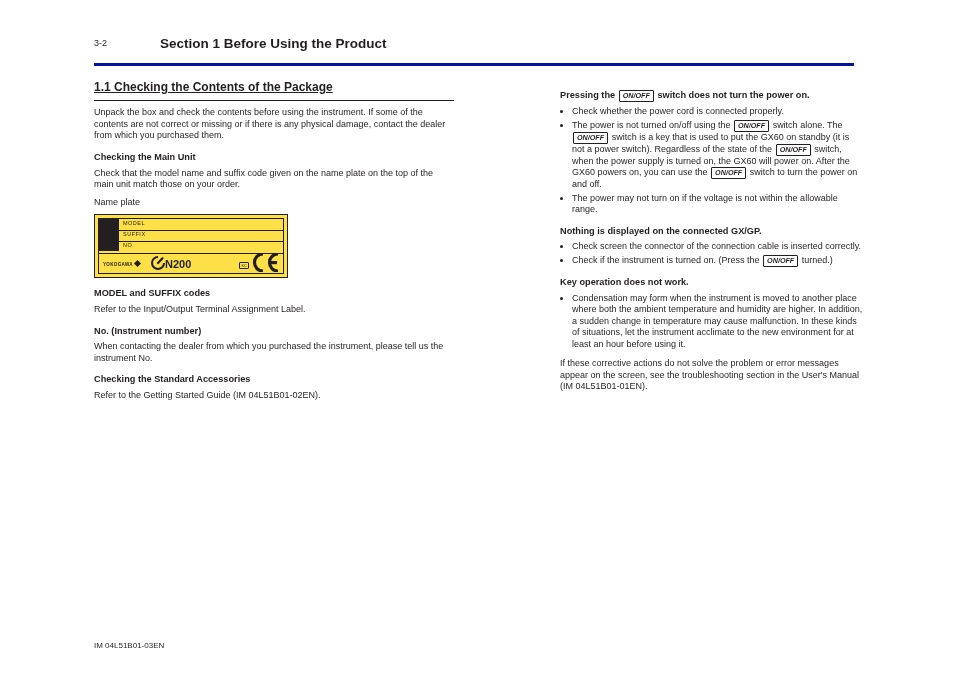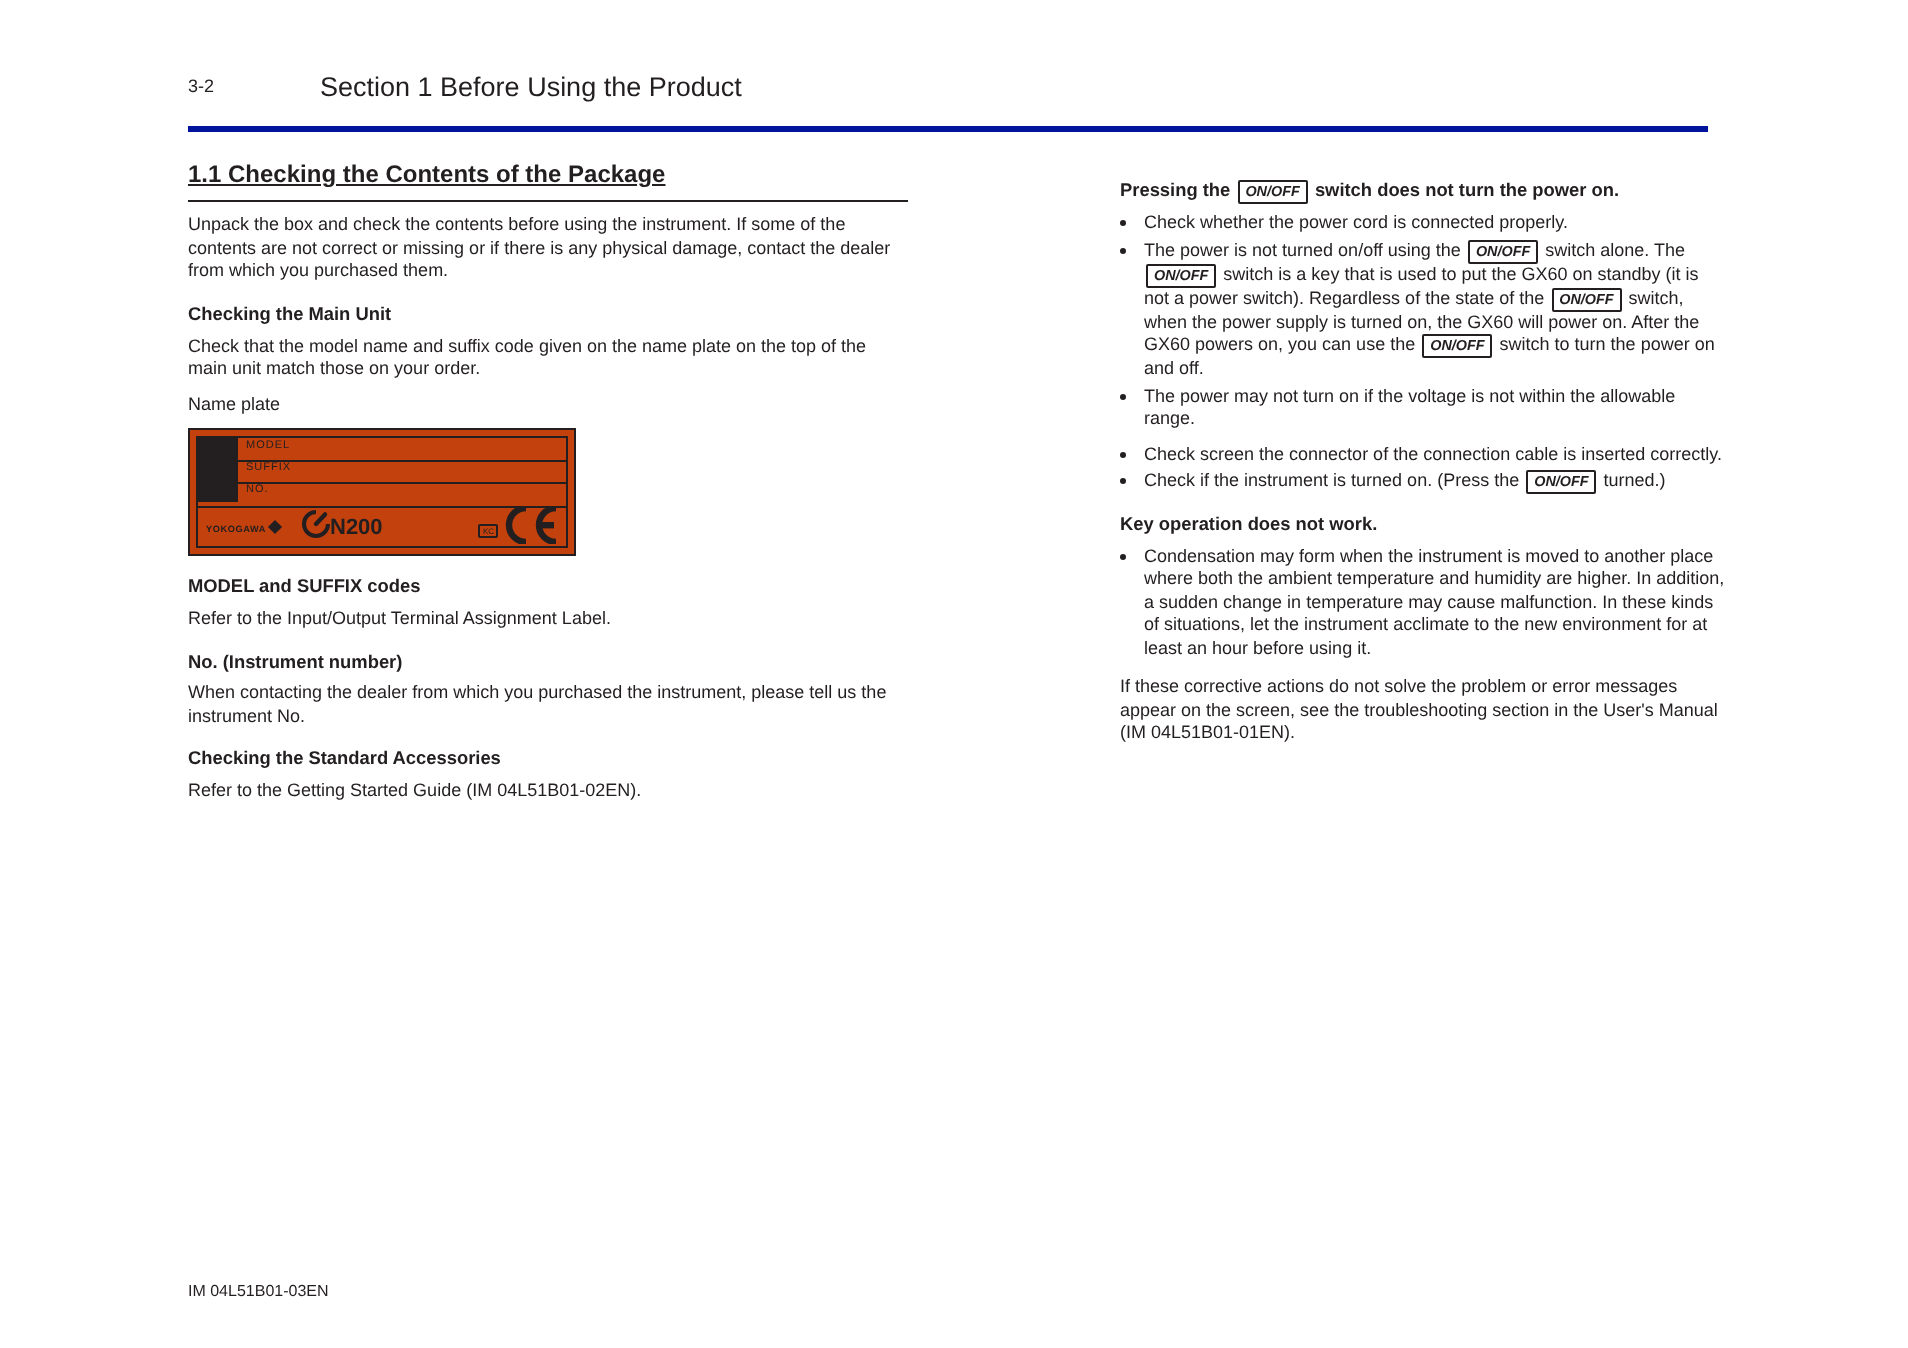--- a/index.html
+++ b/index.html
@@ -20,21 +20,21 @@
   .page-number {
     position: absolute;
     top: 38px;
     left: 94px;
     font-size: 9px;
   }
   .section-title {
     position: absolute;
     top: 36px;
     left: 160px;
-    font-weight: normal;
+    font-weight: bold;
     font-size: 13.5px;
     text-align: center;
   }
   .blue-rule {
     position: absolute;
     top: 63px;
     left: 94px;
     width: 760px;
     height: 3px;
     background: #00149c;
@@ -71,21 +71,21 @@
     font-size: 9.2px;
     margin: 10px 0 4px 0;
   }
   p { margin: 0 0 6px 0; }
   .name-plate {
     border: 1px solid #231f20;
     width: 192px;
     height: 62px;
     position: relative;
     margin-top: 6px;
-    background:#c2410c;
+    background:#fde047;
   }
   .plate-inner {
     position:absolute;
     left:3px; right:3px; top:3px; bottom:3px;
     border: 1px solid #231f20;
   }
   .plate-blk {
     position:absolute;
     left:0; top:0; width:20px; height:32px;
     background:#231f20;
@@ -246,20 +246,21 @@
         <span class="key">ON/OFF</span>
         <span>switch is a key that is used to put the GX60 on standby (it is not a power switch). Regardless of the state of the</span>
         <span class="key">ON/OFF</span>
         <span>switch, when the power supply is turned on, the GX60 will power on. After the GX60 powers on, you can use the</span>
         <span class="key">ON/OFF</span>
         <span>switch to turn the power on and off.</span>
       </li>
       <li>The power may not turn on if the voltage is not within the allowable range.</li>
     </ul>
 
+    <div class="h4">Nothing is displayed on the connected GX/GP.</div>
     <ul class="bul">
       <li>Check screen the connector of the connection cable is inserted correctly.</li>
       <li>
         <span>Check if the instrument is turned on. (Press the</span>
         <span class="key">ON/OFF</span>
         <span>turned.)</span>
       </li>
     </ul>
 
     <div class="h4">Key operation does not work.</div>

